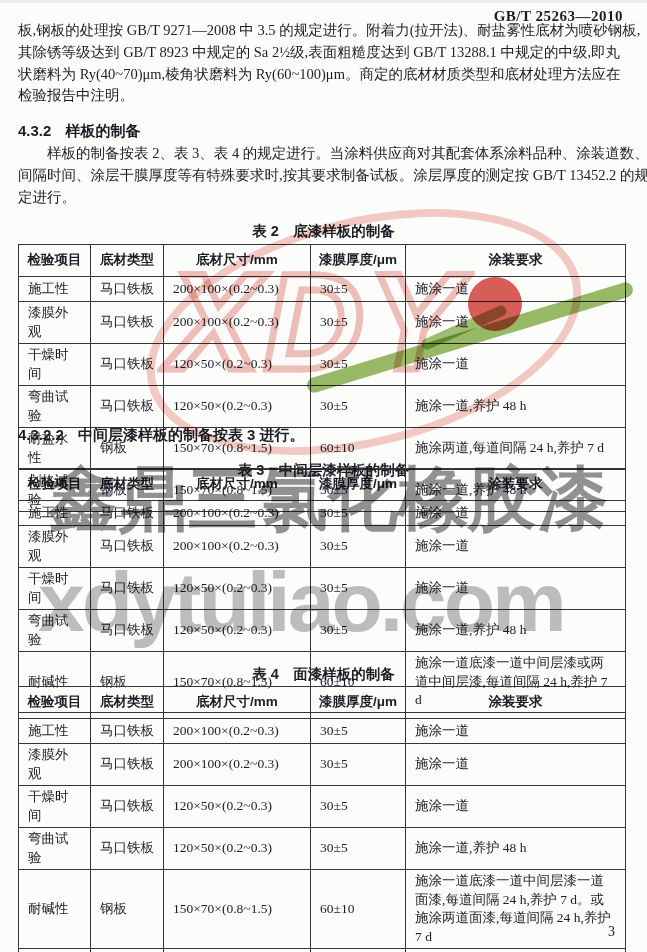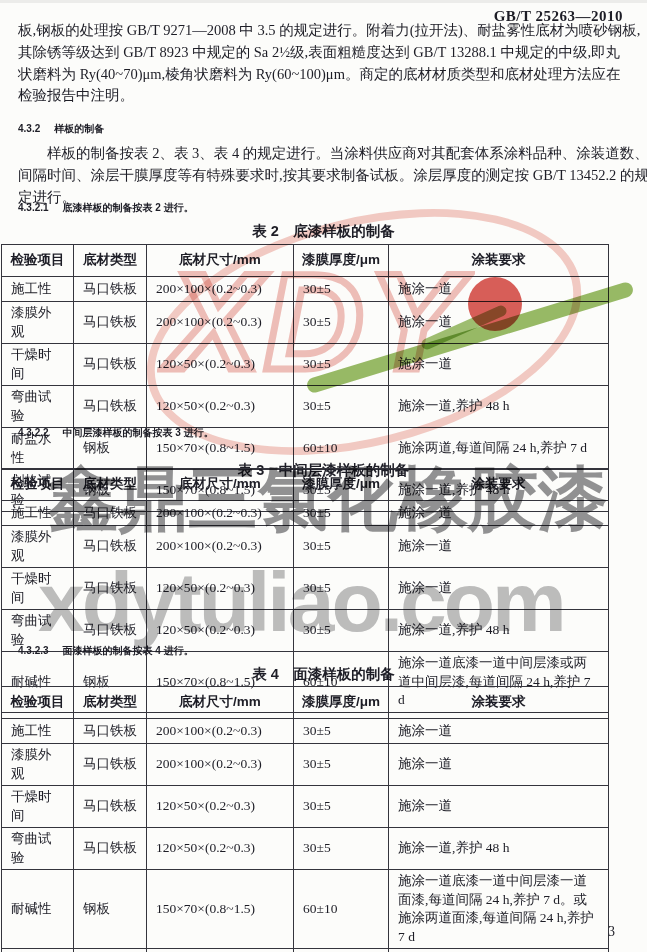--- a/index.html
+++ b/index.html
@@ -10,35 +10,35 @@
   .doc-number{position:absolute;top:8px;right:24px;font-size:15px;font-weight:bold;
               font-family:"Liberation Serif","DejaVu Serif",serif;letter-spacing:.5px;}
 
   .para{position:absolute;left:18px;width:612px;font-size:14.5px;line-height:21.8px;
         text-align:justify;}
   .para .line{white-space:nowrap;}
   .intro{top:20px;}
   .para-432{top:143px;}
   .indent{text-indent:2em;}
 
-  .heading{position:absolute;left:18px;width:612px;font-size:10px;font-weight:bold;
+  .heading{position:absolute;left:18px;width:612px;font-size:15px;font-weight:bold;
            font-family:"Liberation Sans","DejaVu Sans",sans-serif;}
   .h-432{top:122px;}
   .h-4321{top:201px;}
   .h-4322{top:426px;}
   .h-4323{top:644px;}
   .clause-num{margin-right:14px;}
 
   .caption{position:absolute;left:0;width:647px;text-align:center;font-size:14.5px;
            font-weight:bold;font-family:"Liberation Sans","DejaVu Sans",sans-serif;}
   .cap-2{top:222px;}
   .cap-3{top:447px;margin-top:14px;}
   .cap-4{top:665px;}
 
-  table.spec{position:absolute;left:1px;width:607px;border-collapse:collapse;
+  table.spec{position:absolute;left:18px;width:607px;border-collapse:collapse;
              table-layout:fixed;font-size:13.5px;background:transparent;padding-left:16px;}
   .tbl-2{top:244px;}
   .tbl-3{top:468px;}
   .tbl-4{top:686px;}
   table.spec th,table.spec td{border:1px solid #34343c;line-height:18.5px;
              padding:2px 9px;vertical-align:middle;}
   table.spec th{height:27px;font-weight:bold;text-align:center;padding:2px 4px;
              font-family:"Liberation Sans","DejaVu Sans",sans-serif;}
   table.spec td{height:20px;text-align:left;}
   col.c1{width:72px;} col.c2{width:73px;} col.c3{width:147px;}
@@ -84,23 +84,20 @@
   <div class="heading h-432">
     <span class="clause-num">4.3.2</span><span>样板的制备</span>
   </div>
 
   <div class="para para-432">
     <div class="line indent">样板的制备按表 2、表 3、表 4 的规定进行。当涂料供应商对其配套体系涂料品种、涂装道数、涂装</div>
     <div class="line">间隔时间、涂层干膜厚度等有特殊要求时,按其要求制备试板。涂层厚度的测定按 GB/T 13452.2 的规</div>
     <div class="line">定进行。</div>
   </div>
 
-  <div class="heading h-4321">
-    <span class="clause-num">4.3.2.1</span><span>底漆样板的制备按表 2 进行。</span>
-  </div>
   <div class="caption cap-2">表 2　底漆样板的制备</div>
   <table class="spec tbl-2">
     <colgroup>
         <col class="c1">
         <col class="c2">
         <col class="c3">
         <col class="c4">
         <col class="c5">
       </colgroup>
     <thead>
@@ -211,23 +208,20 @@
         <tr>
           <td>耐碱性</td>
           <td>钢板</td>
           <td>150×70×(0.8~1.5)</td>
           <td>60±10</td>
           <td>施涂一道底漆一道中间层漆或两道中间层漆,每道间隔 24 h,养护 7 d</td>
         </tr>
       </tbody>
   </table>
 
-  <div class="heading h-4323">
-    <span class="clause-num">4.3.2.3</span><span>面漆样板的制备按表 4 进行。</span>
-  </div>
   <div class="caption cap-4">表 4　面漆样板的制备</div>
   <table class="spec tbl-4">
     <colgroup>
         <col class="c1">
         <col class="c2">
         <col class="c3">
         <col class="c4">
         <col class="c5">
       </colgroup>
     <thead>

